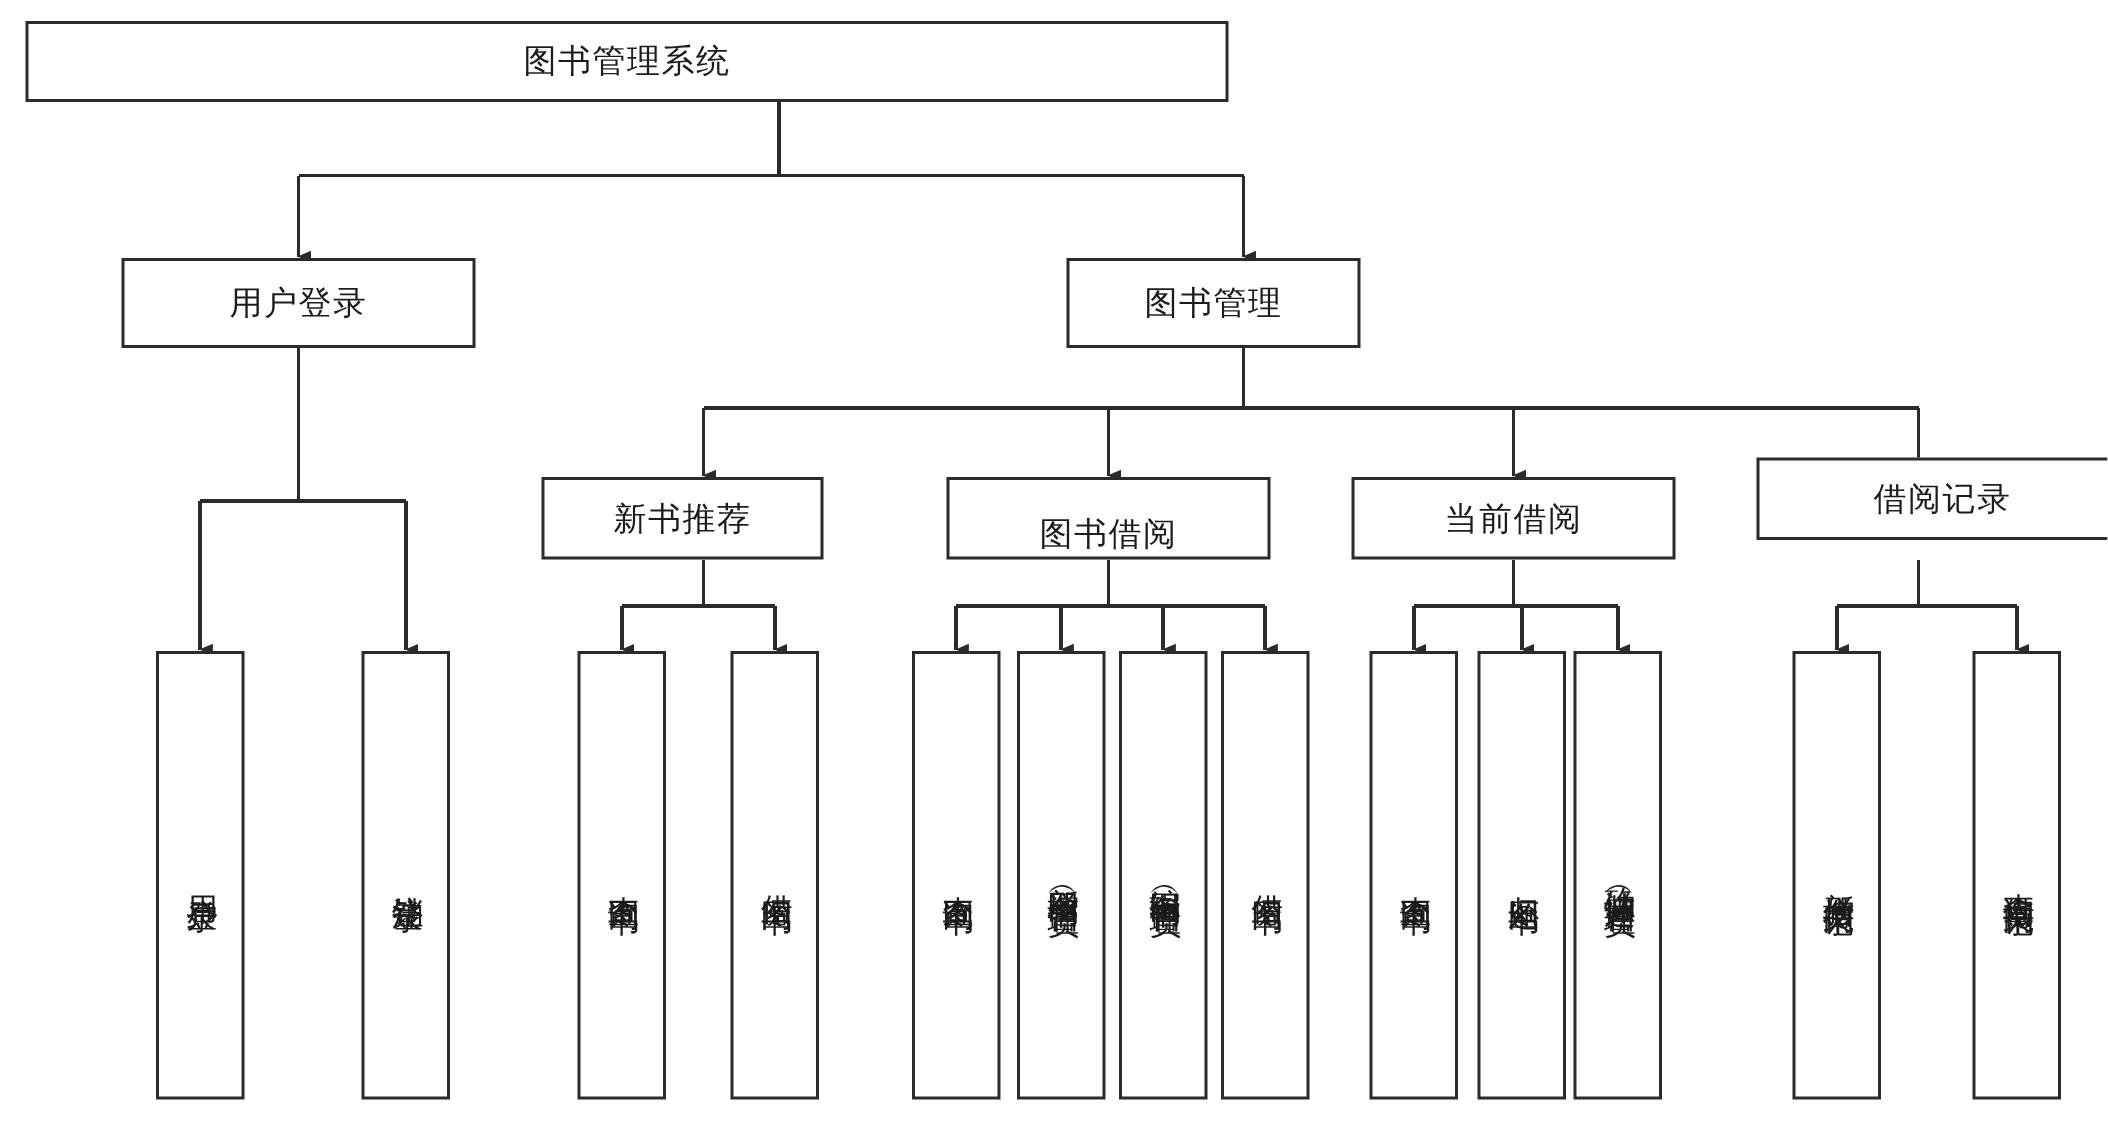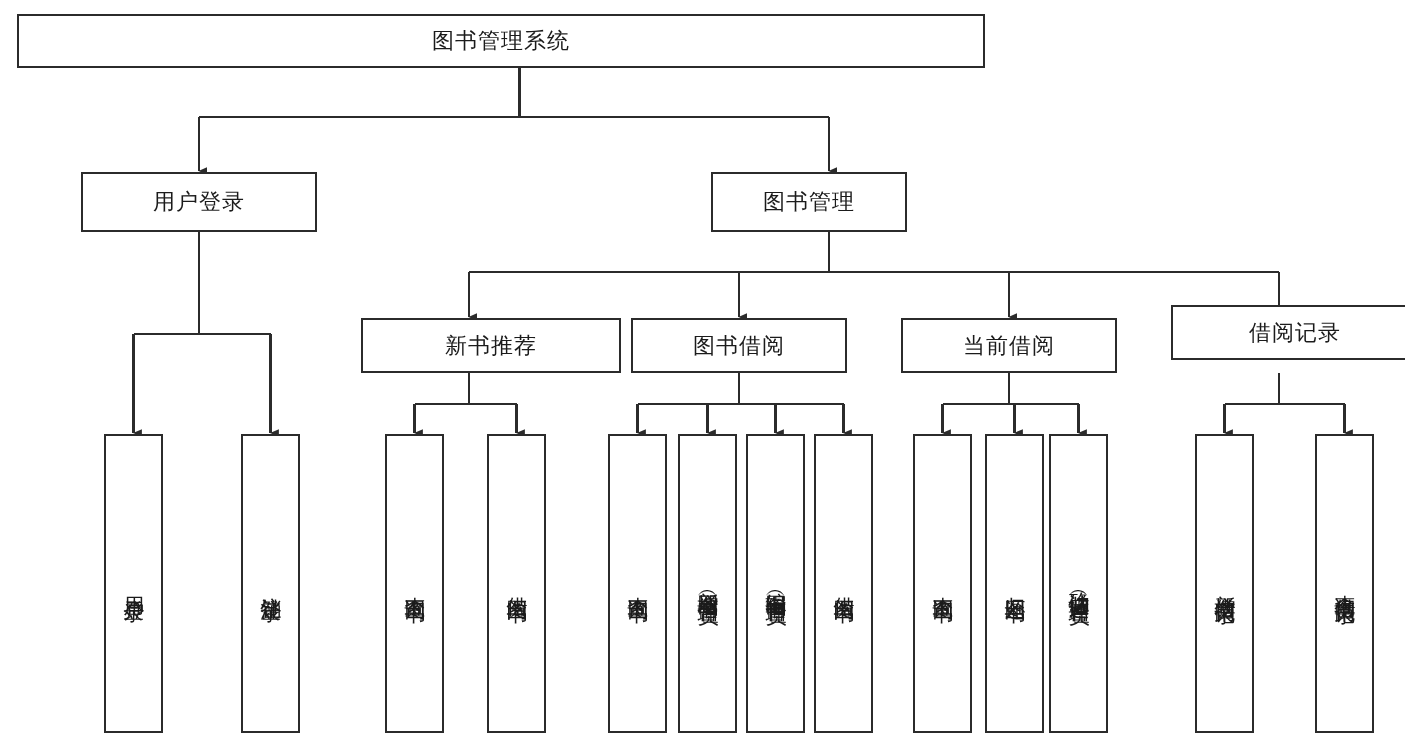--- a/index.html
+++ b/index.html
@@ -103,33 +103,33 @@
         <line x1="1014.5" y1="404" x2="1014.5" y2="433" stroke="#2b2b2b" stroke-width="2.4" shape-rendering="crispEdges" marker-end="url(#arrowhead)"></line>
         <line x1="1078.5" y1="404" x2="1078.5" y2="433" stroke="#2b2b2b" stroke-width="2.4" shape-rendering="crispEdges" marker-end="url(#arrowhead)"></line>
         <line x1="1279" y1="373" x2="1279" y2="404" stroke="#2b2b2b" stroke-width="2.4" shape-rendering="crispEdges"></line>
         <line x1="1224.5" y1="404" x2="1344.5" y2="404" stroke="#2b2b2b" stroke-width="2.4" shape-rendering="crispEdges"></line>
         <line x1="1224.5" y1="404" x2="1224.5" y2="433" stroke="#2b2b2b" stroke-width="2.4" shape-rendering="crispEdges" marker-end="url(#arrowhead)"></line>
         <line x1="1344.5" y1="404" x2="1344.5" y2="433" stroke="#2b2b2b" stroke-width="2.4" shape-rendering="crispEdges" marker-end="url(#arrowhead)"></line>
       </g>
   </svg>
 
   <div id="nodes">
-      <div class="node horiz" style="left: 17px; top: 14px; width: 968px; height: 54px; justify-content: center;">
+      <div class="node horiz" style="left: 17px; top: 14px; width: 802px; height: 54px; justify-content: center;">
         <span class="node-label">图书管理系统</span>
       </div>
       <div class="node horiz" style="left: 81px; top: 172px; width: 236px; height: 60px;">
         <span class="node-label">用户登录</span>
       </div>
       <div class="node horiz" style="left: 711px; top: 172px; width: 196px; height: 60px;">
         <span class="node-label">图书管理</span>
       </div>
-      <div class="node horiz" style="left: 361px; top: 318px; width: 260px; height: 55px;">
+      <div class="node horiz" style="left: 361px; top: 318px; width: 188px; height: 55px;">
         <span class="node-label">新书推荐</span>
       </div>
-      <div class="node horiz" style="left: 631px; top: 318px; width: 216px; height: 55px;">
+      <div class="node horiz" style="left: 631px; top: 318px; width: 216px; height: 55px; align-items: flex-end;">
         <span class="node-label">图书借阅</span>
       </div>
       <div class="node horiz" style="left: 901px; top: 318px; width: 216px; height: 55px; justify-content: center;">
         <span class="node-label">当前借阅</span>
       </div>
       <div class="node horiz" style="left: 1171px; top: 305px; width: 248px; height: 55px;">
         <span class="node-label">借阅记录</span>
       </div>
       <div class="node vert" style="left: 104px; top: 434px; width: 59px; height: 299px;">
         <span class="node-label">用户登录</span>

